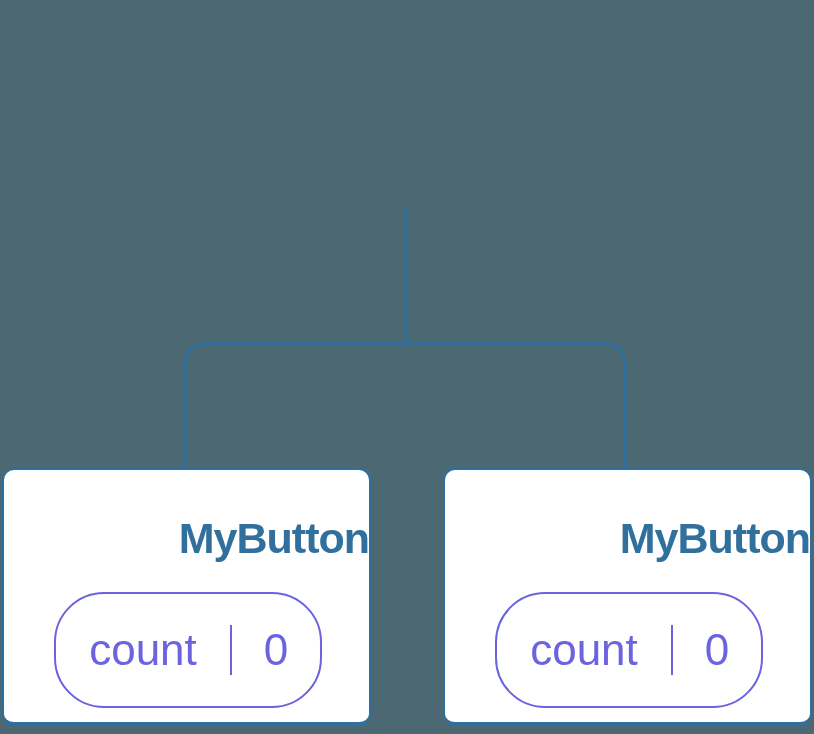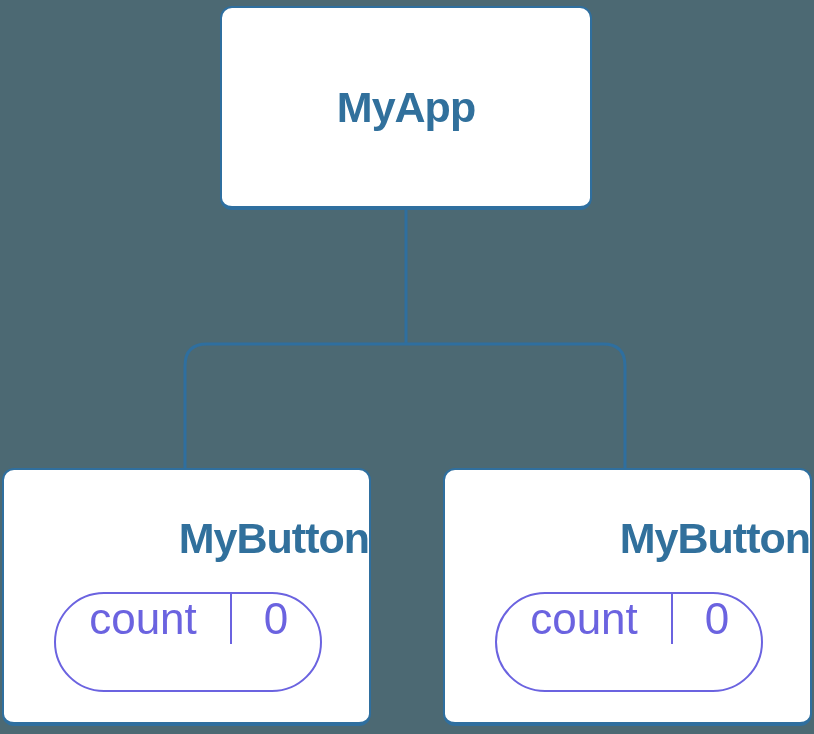--- a/index.html
+++ b/index.html
@@ -56,25 +56,25 @@
     white-space: nowrap;
   }
   .child-title {
     position: absolute;
     top: 44px; left: 0; right: 0;
     text-align: right;
   }
   .state-pill {
     position: absolute;
     top: 122px; left: 50px;
-    width: 268px; height: 100px;
+    width: 268px; height: 116px;
     border: 2px solid var(--state-accent);
     border-radius: 50px;
     display: flex;
-    align-items: flex-start;
+    align-items: center;
     overflow: hidden;
     background: var(--node-fill);
   }
   .state-key {
     width: 176px;
     border-right: 2px solid var(--state-accent);
     display: flex;
     align-items: center;
     justify-content: center;
     color: var(--state-accent);
@@ -94,23 +94,20 @@
 </head>
 <body>
 
 <div class="canvas">
 
   <svg class="connector-svg" viewBox="0 0 814 734" xmlns="http://www.w3.org/2000/svg" aria-hidden="true">
     <path d="M 406 208 L 406 344"></path>
     <path d="M 185 470 L 185 366 Q 185 344 207 344 L 603 344 Q 625 344 625 366 L 625 470"></path>
   </svg>
 
-  <div class="node node-root">
-    <div class="node-title">MyApp</div>
-  </div>
 
   <div class="node node-child-left">
     <div class="node-title child-title">MyButton</div>
     <div class="state-pill">
       <div class="state-key">count</div>
       <div class="state-value">0</div>
     </div>
   </div>
 
   <div class="node node-child-right">

